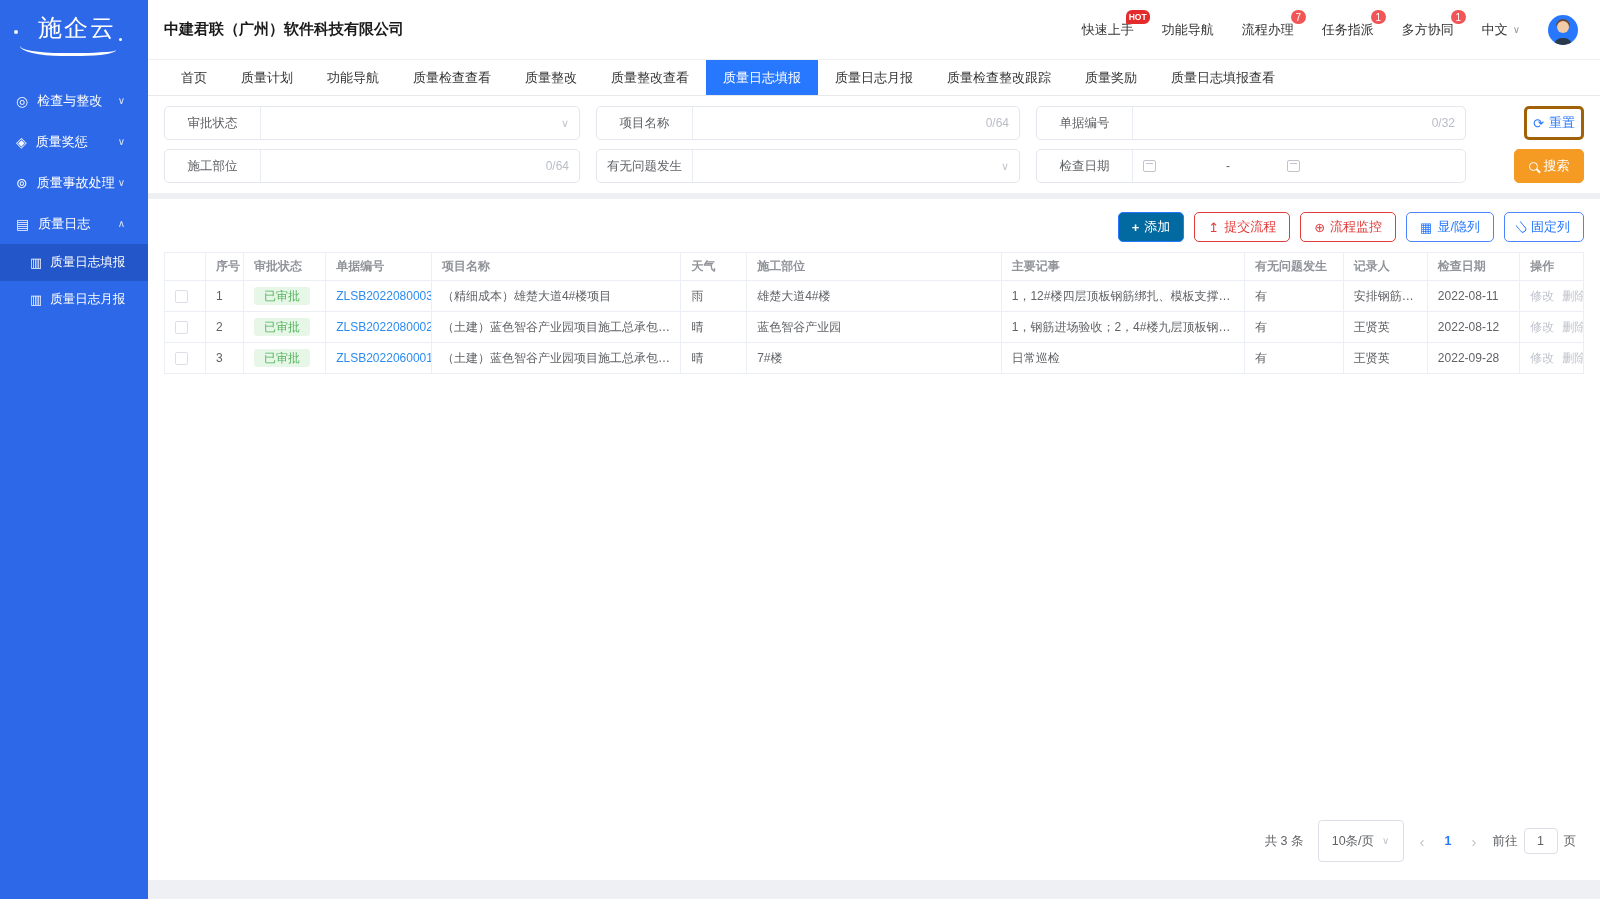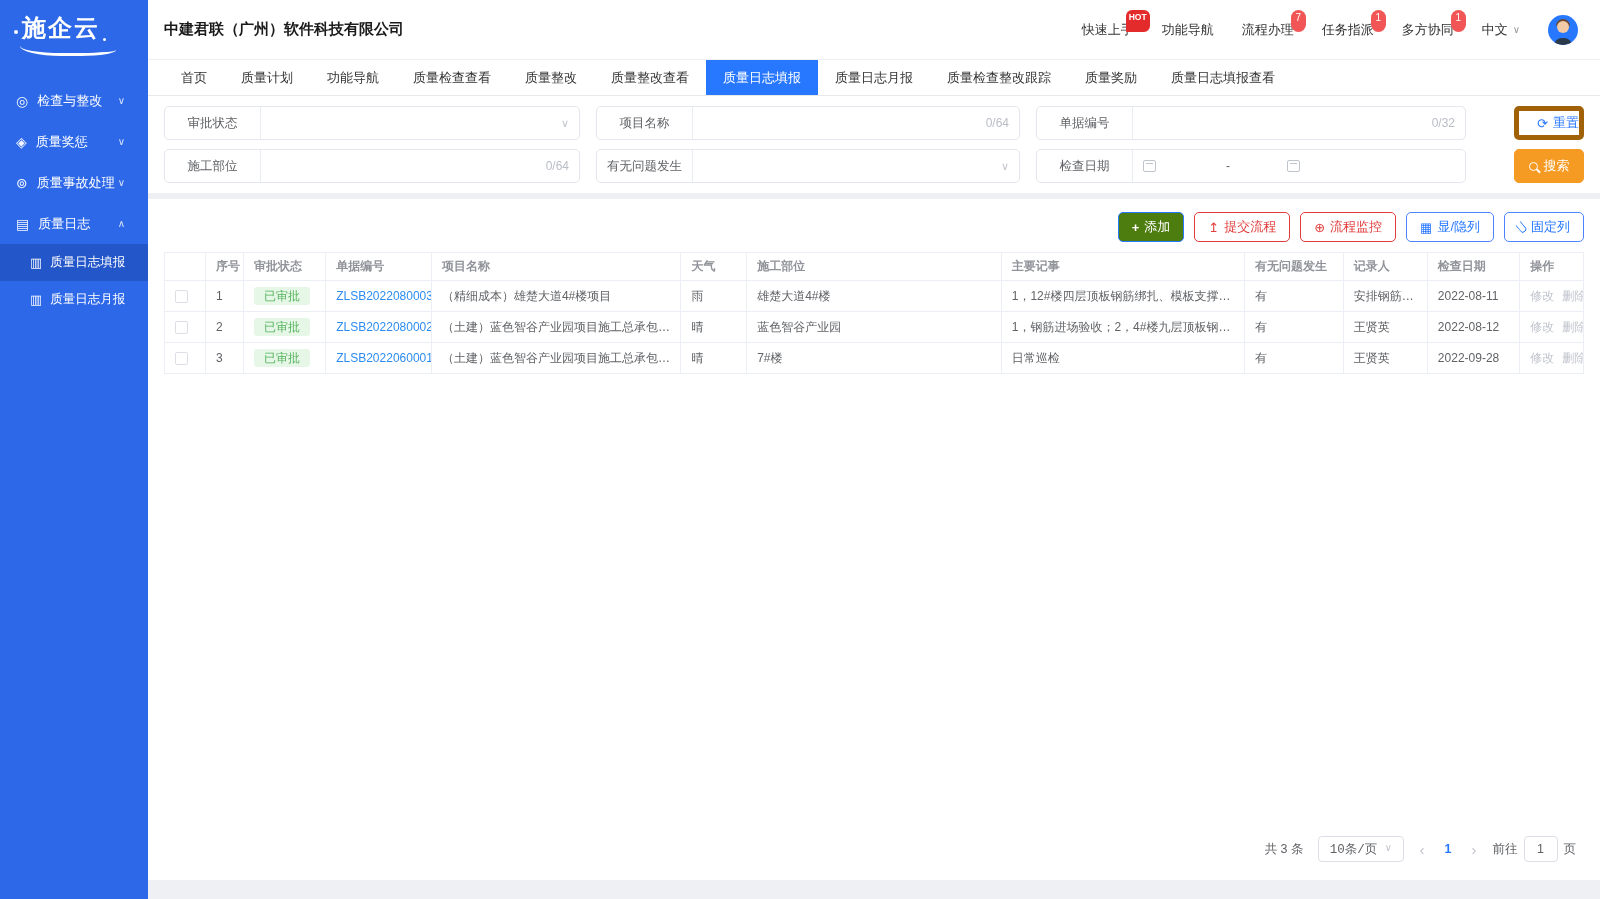--- a/index.html
+++ b/index.html
@@ -5,41 +5,41 @@
   * { margin:0; padding:0; box-sizing:border-box; }
   html,body { width:1600px; height:899px; overflow:hidden; }
   body { font-family:"Liberation Sans","DejaVu Sans",sans-serif; background:#eef0f3; color:#333; }
   .page { display:flex; width:1600px; height:899px; }
 
   
   .sidebar { width:148px; background:#2d68e8; color:#fff; flex-shrink:0; display:flex; flex-direction:column; }
   .logo-wrap { padding:12px 0 6px 14px; }
   .logo-row { display:flex; align-items:flex-start; }
   .logo-dot { width:4px; height:4px; background:#fff; border-radius:50%; margin:18px 4px 0 0; }
-  .logo-text { font-size:24px; font-weight:bold; letter-spacing:2px; }
+  .logo-text { font-size:24px; font-weight:normal; letter-spacing:2px;margin-left:16px; }
   .logo-dot2 { width:3px; height:3px; background:#fff; border-radius:50%; margin:26px 0 0 3px; }
   .logo-swoosh { width:96px; height:10px; border-bottom:3px solid #fff; border-radius:0 0 55% 65% / 0 0 90% 150%; margin:2px 0 0 6px; }
   .menu { margin-top:18px; font-size:13px; }
   .menu-item { height:41px; display:flex; align-items:center; padding:0 14px 0 16px; cursor:pointer; }
   .menu-item .gi { font-size:14px; margin-right:9px; opacity:.95; }
   .menu-item .lbl { flex:1; }
   .menu-item .chev { font-size:10px; opacity:.8; }
   .sub-item { height:37px; display:flex; align-items:center; padding-left:30px; font-size:12.5px; cursor:pointer; }
   .sub-item .gi { font-size:13px; margin-right:8px; opacity:.95; }
   .sub-item.active { background:#2356c9; }
 
   
   .main { flex:1; display:flex; flex-direction:column; background:#eef0f3; min-width:0; }
 
   
   .topbar { height:60px; background:#fff; display:flex; align-items:center; padding:0 22px 0 16px; border-bottom:1px solid #efefef; }
   .company { font-size:15px; font-weight:bold; color:#1a1a1a; }
   .topnav { margin-left:auto; display:flex; align-items:center; gap:28px; font-size:13px; color:#333; }
   .nav-item { position:relative; cursor:pointer; white-space:nowrap; }
-  .badge { position:absolute; top:-11px; right:-12px; min-width:15px; height:22px; border-radius:8px; background:#f25555; color:#fff; font-size:10px; line-height:15px; text-align:center; padding:0 3px; }
+  .badge { position:absolute; top:-11px; right:-12px; min-width:15px; height:14px; border-radius:8px; background:#f25555; color:#fff; font-size:10px; line-height:15px; text-align:center; padding:0 3px; }
   .badge.hot { background:#e32b2b; right:-16px; font-size:8.5px; font-weight:bold; border-radius:6px 6px 6px 1px; }
   .lang { display:flex; align-items:center; gap:5px; cursor:pointer; }
   .lang .chev { font-size:10px; color:#999; }
   .avatar { width:30px; height:30px; border-radius:50%; background:#2878ff; position:relative; overflow:hidden; cursor:pointer; }
   .avatar .head { position:absolute; top:6px; left:9px; width:12px; height:12px; border-radius:50%; background:#f3cba6; }
   .avatar .hair { position:absolute; top:4px; left:8px; width:14px; height:7px; border-radius:7px 7px 0 0; background:#6b4a33; }
   .avatar .bodyx { position:absolute; bottom:-3px; left:6px; width:18px; height:10px; border-radius:8px 8px 0 0; background:#2b3a4a; }
 
   
   .tabbar { height:36px; background:#fff; display:flex; align-items:stretch; padding-left:16px; border-bottom:1px solid #e8e8e8; font-size:13px; color:#333; }
@@ -52,50 +52,50 @@
   .fgroup .flabel { width:96px; flex-shrink:0; text-align:center; font-size:12.5px; color:#606266; border-right:1px solid #e9ecf1; line-height:32px; }
   .fgroup .fval { flex:1; display:flex; align-items:center; padding:0 10px; font-size:12px; color:#c0c4cc; }
   .fgroup .counter { margin-left:auto; color:#b9bdc6; font-size:12px; }
   .fgroup .chev { margin-left:auto; color:#c0c4cc; font-size:11px; }
   .cal { width:13px; height:12px; border:1px solid #c0c4cc; border-radius:2px; position:relative; flex-shrink:0; }
   .cal::before { content:""; position:absolute; top:2px; left:2px; right:2px; border-top:1px solid #c0c4cc; }
   .dash { margin:0 57px 0 70px; color:#606266; }
   .fbtn-col { display:flex; justify-content:flex-end; align-items:center; }
   .btn { display:inline-flex; align-items:center; justify-content:center; border-radius:5px; cursor:pointer; font-size:13px; white-space:nowrap; }
   .btn .gi { margin-right:5px; font-size:13px; }
-  .btn-reset { width:70px; height:34px; border:5px solid #a16207; color:#2878ff; background:#fff;justify-content:flex-end; }
+  .btn-reset { width:60px; height:34px; border:3px solid #a16207; color:#2878ff; background:#fff; }
   .btn-search { width:70px; height:34px; background:#f59a23; color:#fff; border:1px solid #f59a23; }
 
   .divider { height:6px; background:#eef0f3; }
 
   
   .card { background:#fff; flex:1; display:flex; flex-direction:column; margin-bottom:19px; min-height:0; }
   .toolbar { display:flex; justify-content:flex-end; gap:10px; padding:13px 16px 10px; }
   .btn-sm { height:30px; padding:0 13px; }
-  .btn-add { background:#4d7c0f; color:#fff; border:1px solid #2878ff; }
+  .btn-add { background:#0369a1; color:#fff; border:1px solid #2878ff; }
   .btn-red { background:#fff; color:#e23b3b; border:1px solid #e23b3b; }
   .btn-blue { background:#fff; color:#2878ff; border:1px solid #4c84ff; }
   .icon-magnifier { display:inline-block; width:9px; height:9px; border:1.5px solid currentColor; border-radius:50%; position:relative; margin-right:6px; }
   .icon-magnifier::after { content:""; position:absolute; width:5px; height:1.5px; background:currentColor; transform:rotate(45deg); right:-4px; bottom:-2px; }
   .icon-clip { display:inline-block; width:7px; height:11px; border:1.4px solid currentColor; border-top:none; border-radius:0 0 4px 4px; transform:rotate(-40deg); margin-right:6px; }
 
   table { border-collapse:collapse; table-layout:fixed; width:calc(100% - 32px); margin:0 16px; font-size:12px; }
   th,td { border:1px solid #ebeef5; padding:0 10px; height:31px; text-align:left; overflow:hidden; white-space:nowrap; }
   th { color:#909399; font-weight:bold; height:28px; background:#fff; }
   td { color:#606266; }
   .td-ellipsis { text-overflow:ellipsis; }
   .t-center { text-align:left; }
   .checkbox { display:inline-block; width:13px; height:13px; border:1px solid #dcdfe6; border-radius:2px; background:#fff; vertical-align:middle; cursor:pointer; }
   .tag-green { display:inline-block; background:#e6f7e8; color:#54b35a; border-radius:3px; padding:3px 10px; font-size:12px; line-height:1; }
   .link { color:#2d8cf0; cursor:pointer; }
   .op-link { color:#c0c4cc; cursor:pointer; margin-right:8px; }
 
   
   .pager { margin-top:auto; display:flex; justify-content:flex-end; align-items:center; gap:14px; padding:14px 24px 18px; font-size:12.5px; color:#606266; }
-  .psize { width:86px; height:26px; border:1px solid #dcdfe6; border-radius:4px; display:flex; align-items:center; justify-content:center; gap:8px; color:#606266; cursor:pointer;font-family:Liberation Mono, monospace; }
+  .psize { width:86px; height:42px; border:1px solid #dcdfe6; border-radius:4px; display:flex; align-items:center; justify-content:center; gap:8px; color:#606266; cursor:pointer; }
   .psize .chev { color:#c0c4cc; font-size:10px; }
   .parrow { color:#c0c4cc; font-size:15px; cursor:pointer; padding:0 2px; }
   .pnum { color:#2878ff; font-weight:bold; cursor:pointer; padding:0 4px; }
   .goto { display:flex; align-items:center; gap:6px; }
   .goto-input { width:34px; height:26px; border:1px solid #dcdfe6; border-radius:4px; text-align:center; font-size:12.5px; color:#606266; font-family:inherit; }
 
   .gi { font-style:normal; display:inline-block; line-height:1; }
   .gi-grid::before { content:"▦"; }
   .gi-target::before { content:"◎"; }
   .gi-shield::before { content:"◈"; }

